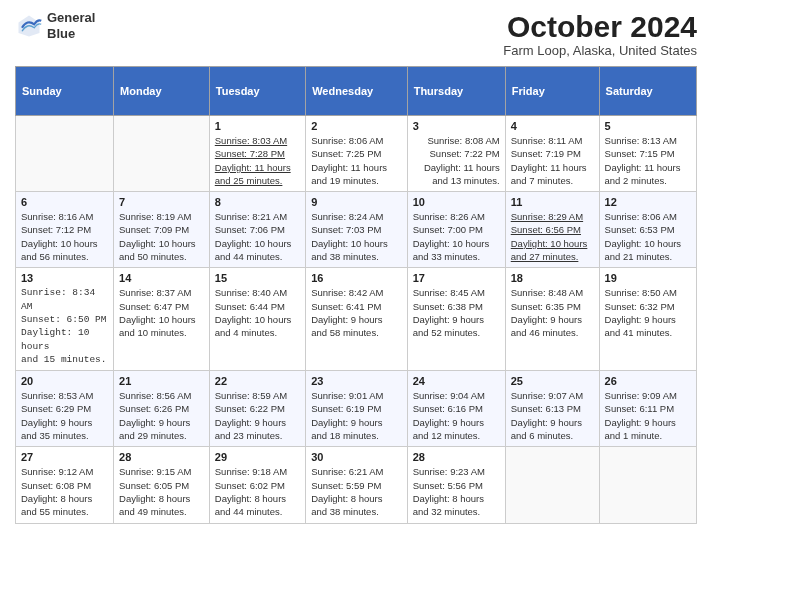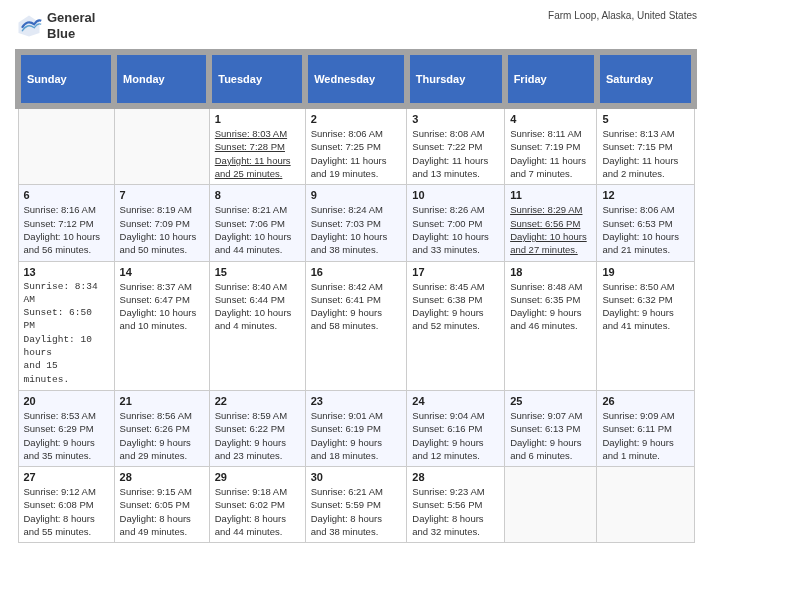--- a/index.html
+++ b/index.html
@@ -39,36 +39,36 @@
     .title-block {
       text-align: right;
     }
     .main-title {
       font-size: 30px;
       font-weight: bold;
       color: #222;
       line-height: 1.1;
     }
     .subtitle {
-      font-size: 10px;
+      font-size: 13px;
       color: #444;
     }
     .calendar {
       width: 100%;
       border-collapse: collapse;
       font-size: 10px;
     }
     .calendar thead th {
       background-color: #3a6bbf;
       color: #fff;
       text-align: left;
       padding: 18px 6px;
       font-size: 11px;
       font-weight: bold;
-      border: 6px solid #a3a3a3;
+      border: 1px solid #a3a3a3;
     }
     .calendar tbody td {
       border: 1px solid #ccc;
       vertical-align: top;
       padding: 4px 5px;
       width: 113px;
       min-height: 70px;
       background: #fff;
     }
     .calendar tbody tr:nth-child(even) td {
@@ -101,20 +101,21 @@
         <polygon points="16,4 28,12 28,24 16,28 4,24 4,12" fill="#3a6bbf" opacity="0.15"></polygon>
         <path d="M8,18 Q14,8 22,14 Q26,8 30,10" stroke="#3a6bbf" stroke-width="2.5" fill="none"></path>
         <path d="M8,22 Q14,12 22,18 Q26,12 30,14" stroke="#5da0d0" stroke-width="1.5" fill="none"></path>
       </svg>
       <div class="logo-text">
         <div>General</div>
         <div>Blue</div>
       </div>
     </div>
     <div class="title-block">
+      <div class="main-title">October 2024</div>
       <div class="subtitle">Farm Loop, Alaska, United States</div>
     </div>
   </div>
 
   <table class="calendar">
     <thead>
       <tr>
       <th>Sunday</th>
           <th>Monday</th>
           <th>Tuesday</th>
@@ -137,21 +138,21 @@
           </td>
           <td>
             <span class="day-num">2</span>
             <div class="day-info" style="white-space: pre-line;">Sunrise: 8:06 AM
 Sunset: 7:25 PM
 Daylight: 11 hours
 and 19 minutes.</div>
           </td>
           <td>
             <span class="day-num">3</span>
-            <div class="day-info" style="white-space: pre-line;">Sunrise: 8:08 AM
+            <div class="day-info" style="white-space: pre-line; text-align: right;">Sunrise: 8:08 AM
 Sunset: 7:22 PM
 Daylight: 11 hours
 and 13 minutes.</div>
           </td>
           <td>
             <span class="day-num">4</span>
             <div class="day-info" style="white-space: pre-line;">Sunrise: 8:11 AM
 Sunset: 7:19 PM
 Daylight: 11 hours
 and 7 minutes.</div>

